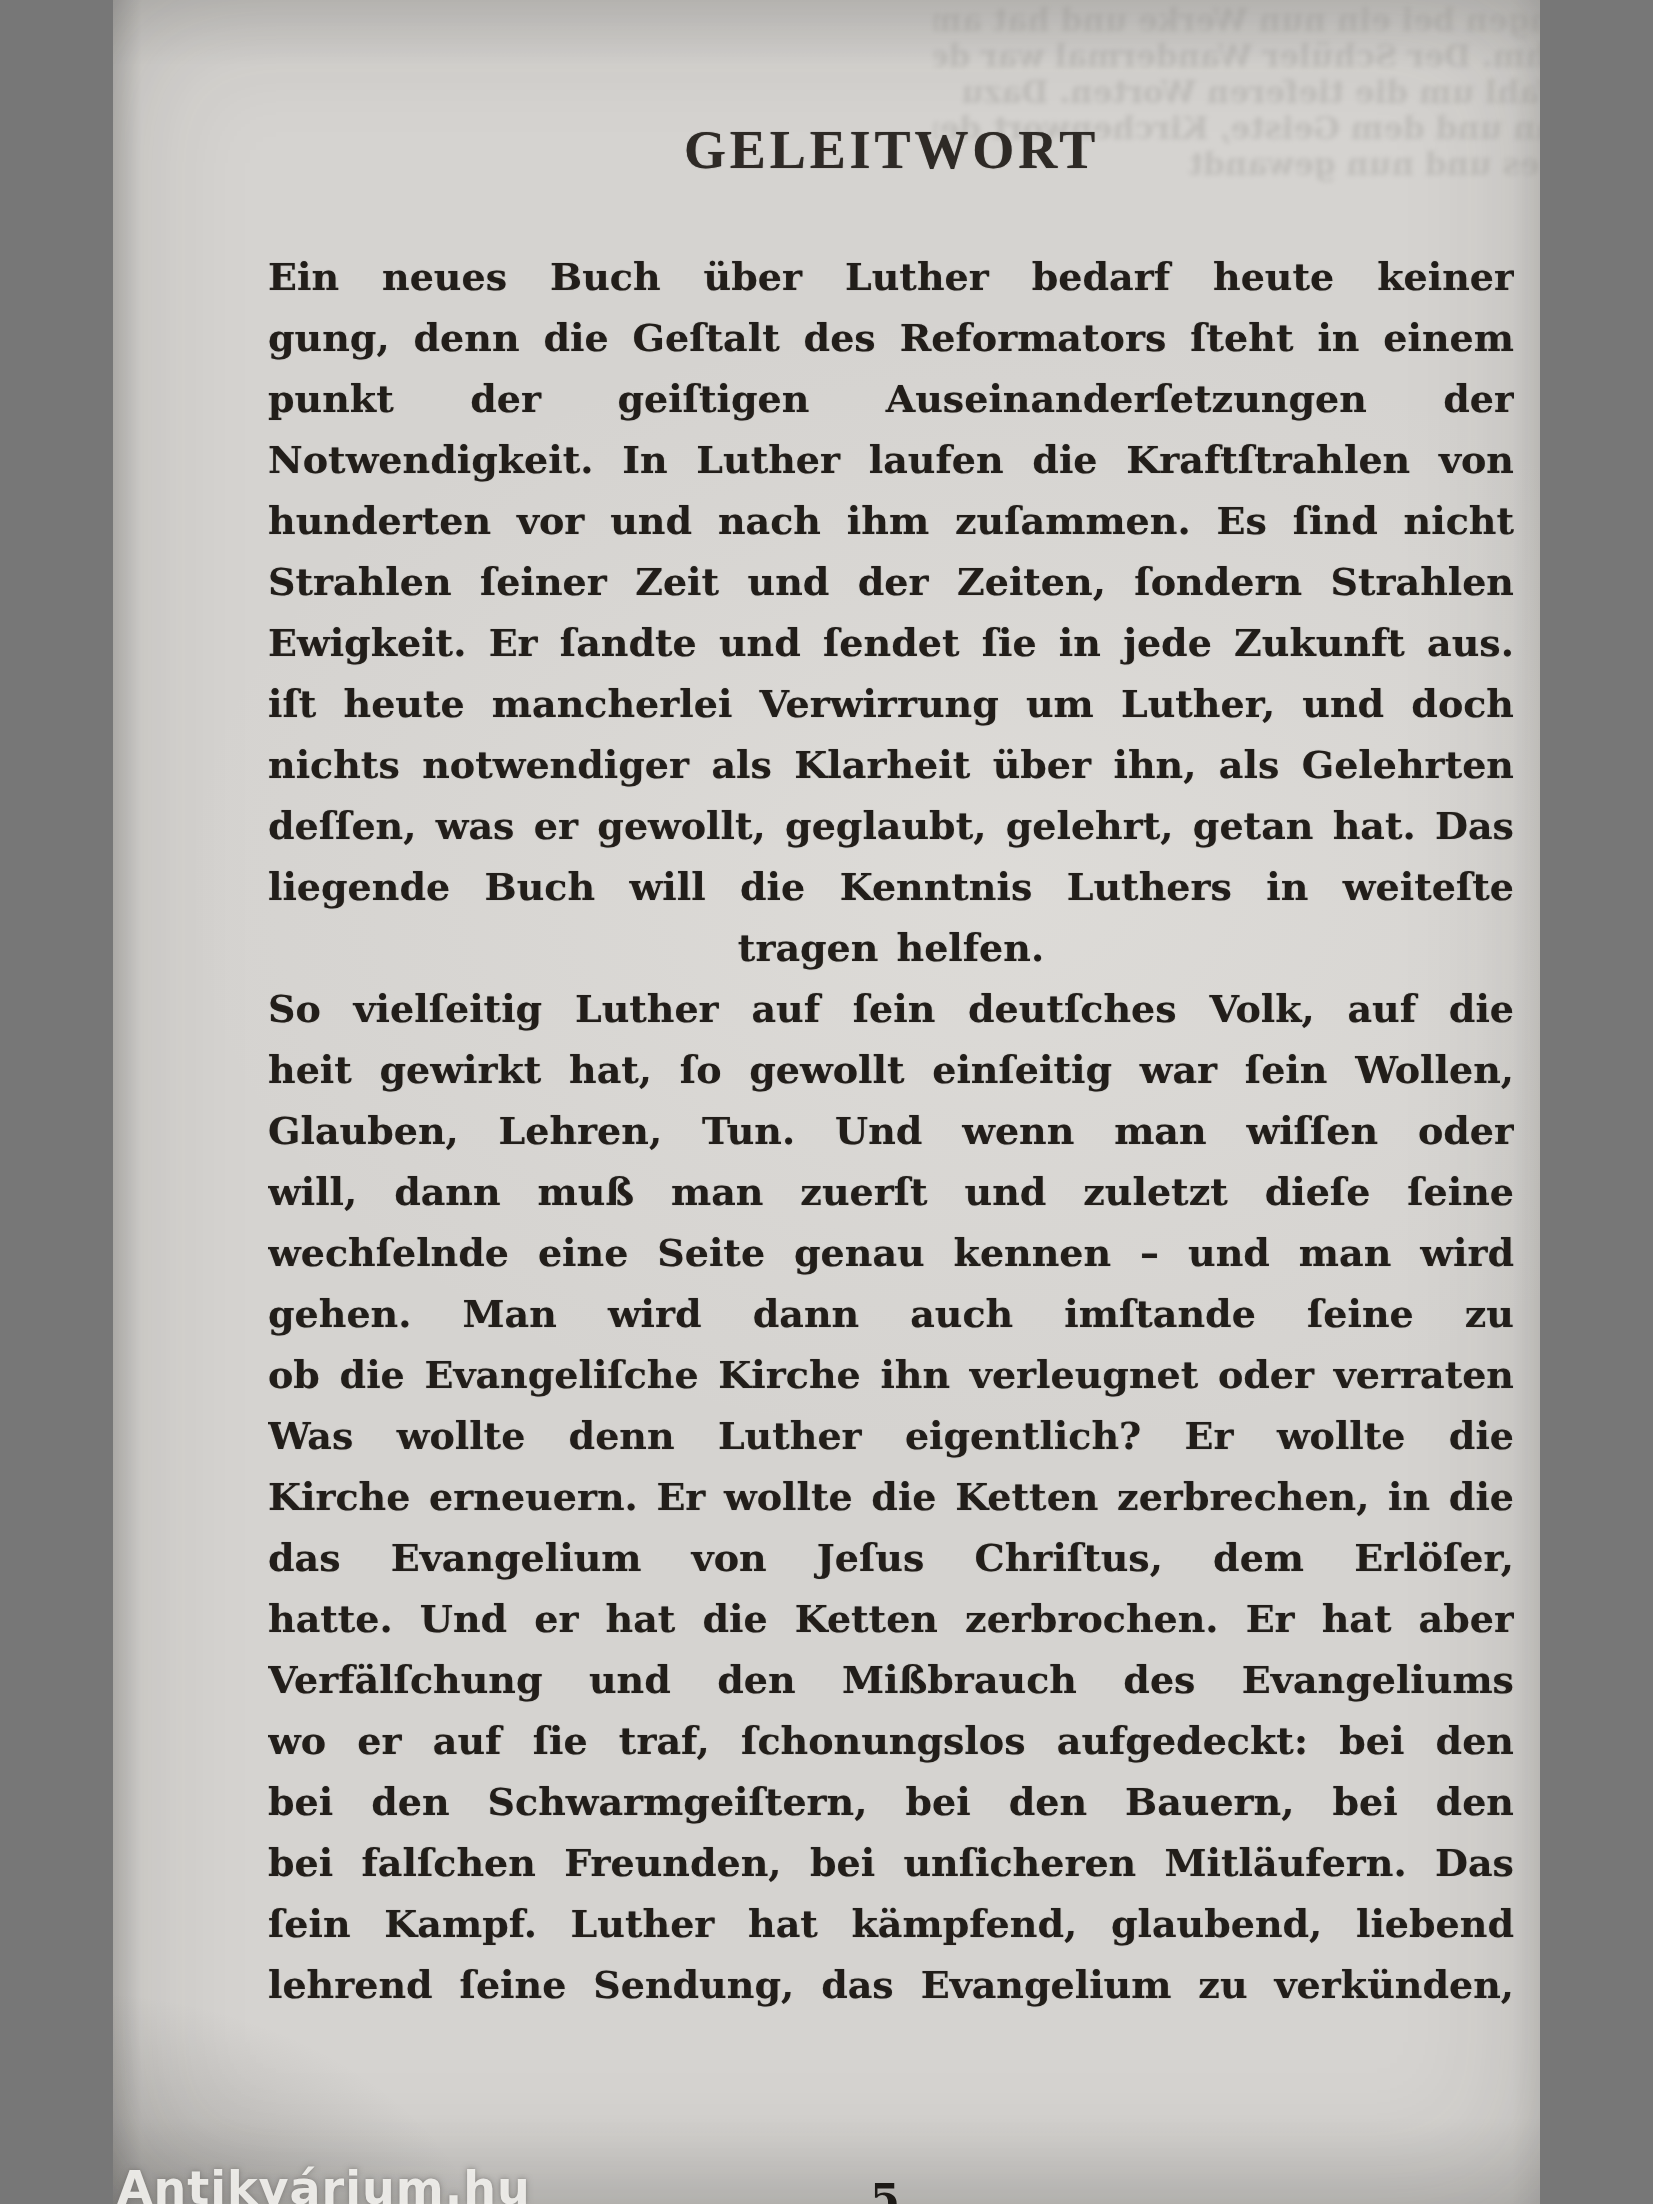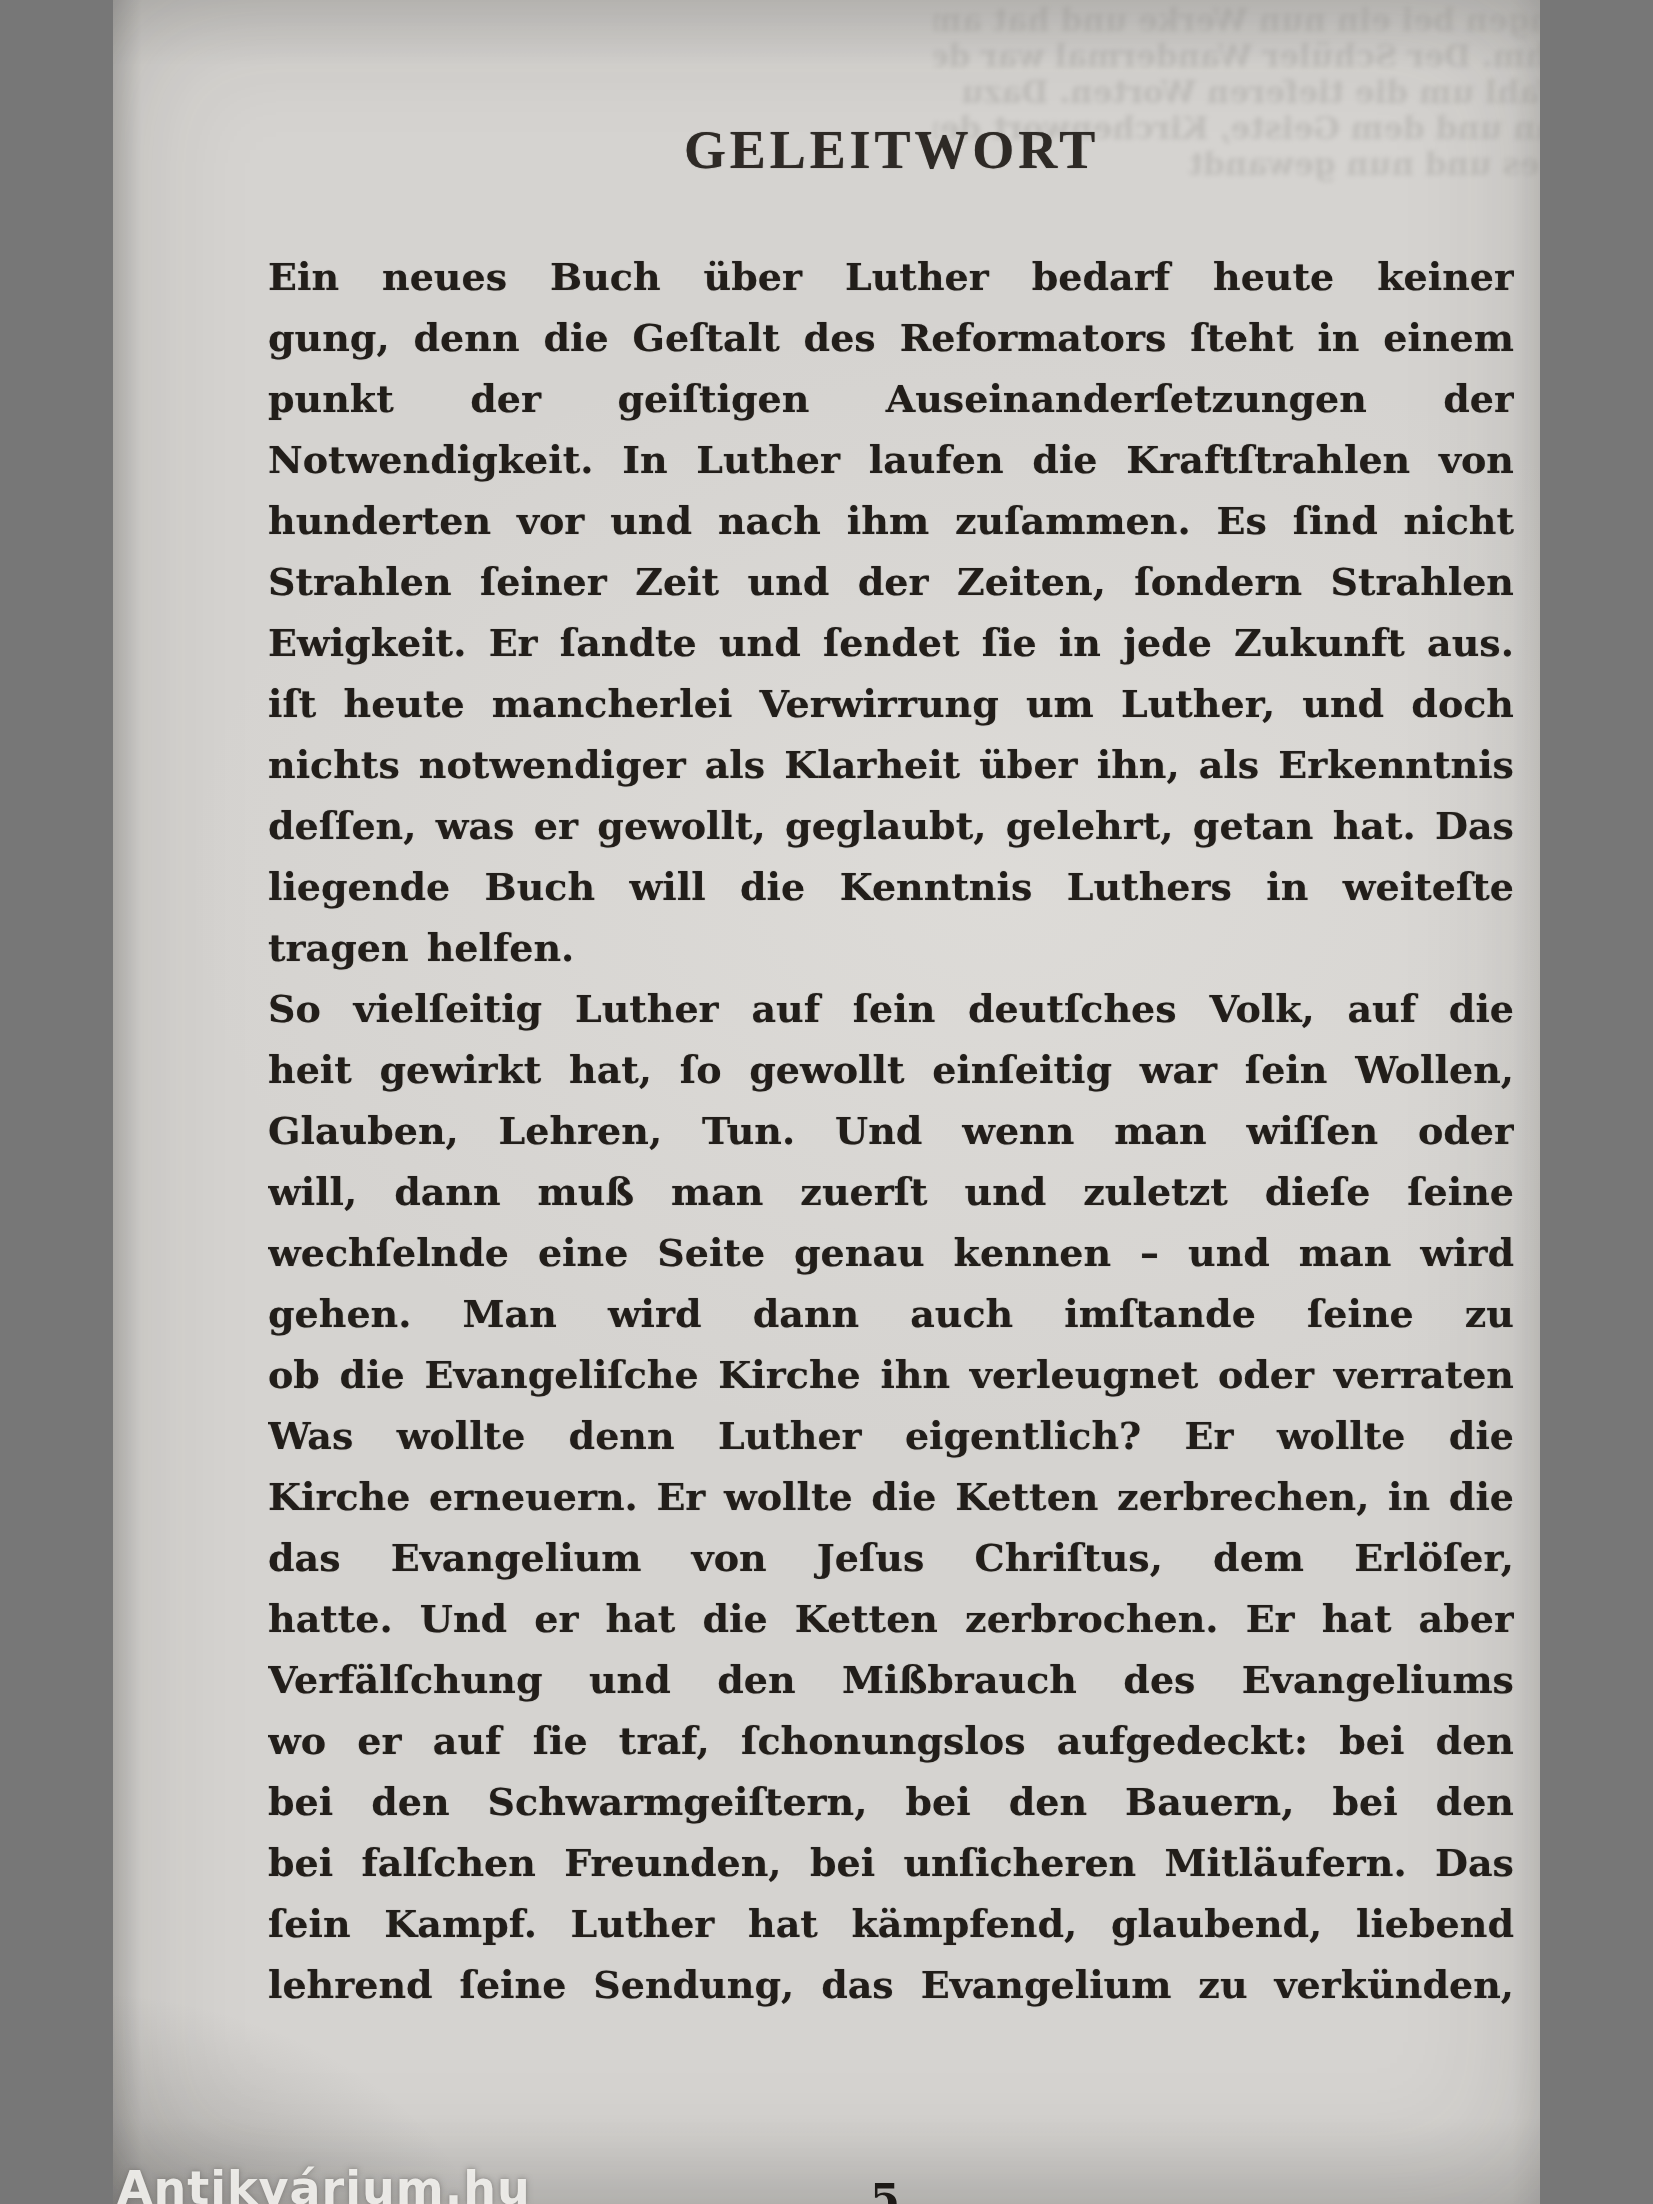--- a/index.html
+++ b/index.html
@@ -48,21 +48,21 @@
     height:61px; line-height:61px;
     overflow:hidden;
     text-align:justify;
     font-size:38px; font-weight:700;
     color:#221e1a;
     text-shadow:0 0 1px rgba(34,30,26,0.45);
     word-spacing:4.9px;
     white-space:normal;
   }
   .line::after{content:""; display:inline-block; width:100%; height:0;}
-  .line.left{text-align:left;}
+  .line.left{text-align:center;}
   .line.left::after{content:none;}
   .watermark{
     position:absolute; left:3.9px; top:2161px;
     font-family:"DejaVu Sans", sans-serif;
     font-weight:bold; font-size:46px; letter-spacing:1px;
     color:rgba(248,247,244,0.88);
     text-shadow:0 0 6.8px rgba(110,108,105,0.65), 0 0 1.9px rgba(130,128,125,0.5);
     filter:blur(0.5px);
     white-space:nowrap;
   }
@@ -91,21 +91,21 @@
 
   <div class="text-block">
       <div class="line">Ein neues Buch über Luther bedarf heute keiner Rechtferti=</div>
       <div class="line">gung, denn die Geſtalt des Reformators ſteht in einem Brenn=</div>
       <div class="line">punkt der geiſtigen Auseinanderſetzungen der Gegenwart.</div>
       <div class="line">Notwendigkeit. In Luther laufen die Kraftſtrahlen von Jahr=</div>
       <div class="line">hunderten vor und nach ihm zuſammen. Es ſind nicht nur</div>
       <div class="line">Strahlen ſeiner Zeit und der Zeiten, ſondern Strahlen der</div>
       <div class="line">Ewigkeit. Er ſandte und ſendet ſie in jede Zukunft aus. Es</div>
       <div class="line">iſt heute mancherlei Verwirrung um Luther, und doch iſt</div>
-      <div class="line">nichts notwendiger als Klarheit über ihn, als Erkenntnis</div>
+      <div class="line">nichts notwendiger als Klarheit über ihn, als Gelehrten</div>
       <div class="line">deſſen, was er gewollt, geglaubt, gelehrt, getan hat. Das vor=</div>
       <div class="line">liegende Buch will die Kenntnis Luthers in weiteſte Kreiſe</div>
       <div class="line left">tragen helfen.</div>
       <div class="line">So vielſeitig Luther auf ſein deutſches Volk, auf die Chriſten=</div>
       <div class="line">heit gewirkt hat, ſo gewollt einſeitig war ſein Wollen,</div>
       <div class="line">Glauben, Lehren, Tun. Und wenn man wiſſen oder urteilen</div>
       <div class="line">will, dann muß man zuerſt und zuletzt dieſe ſeine niemals</div>
       <div class="line">wechſelnde eine Seite genau kennen – und man wird nicht fehl=</div>
       <div class="line">gehen. Man wird dann auch imſtande ſeine zu beurteilen,</div>
       <div class="line">ob die Evangeliſche Kirche ihn verleugnet oder verraten hat.</div>

